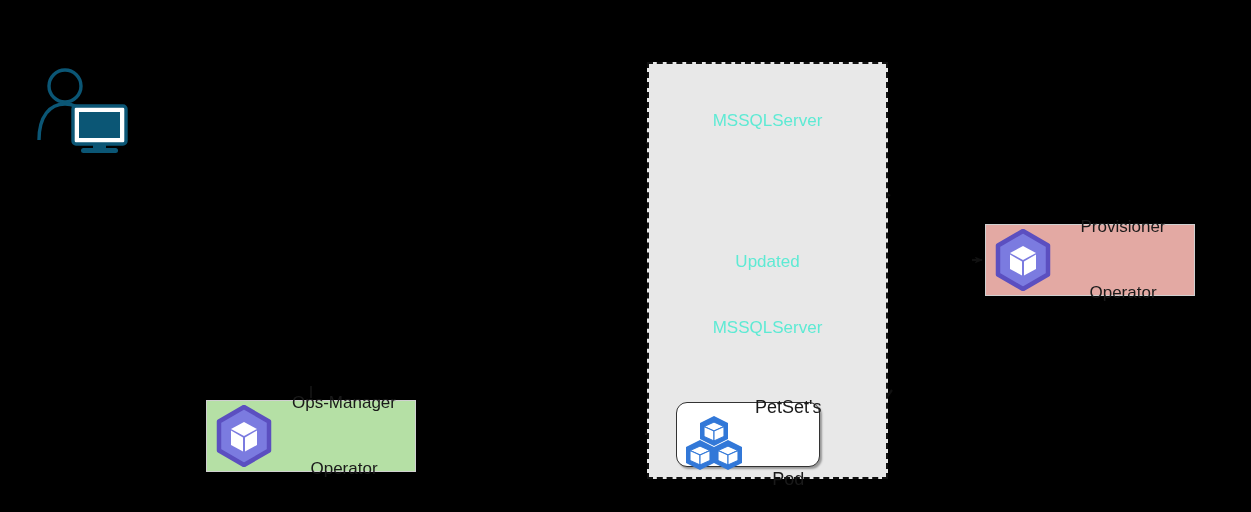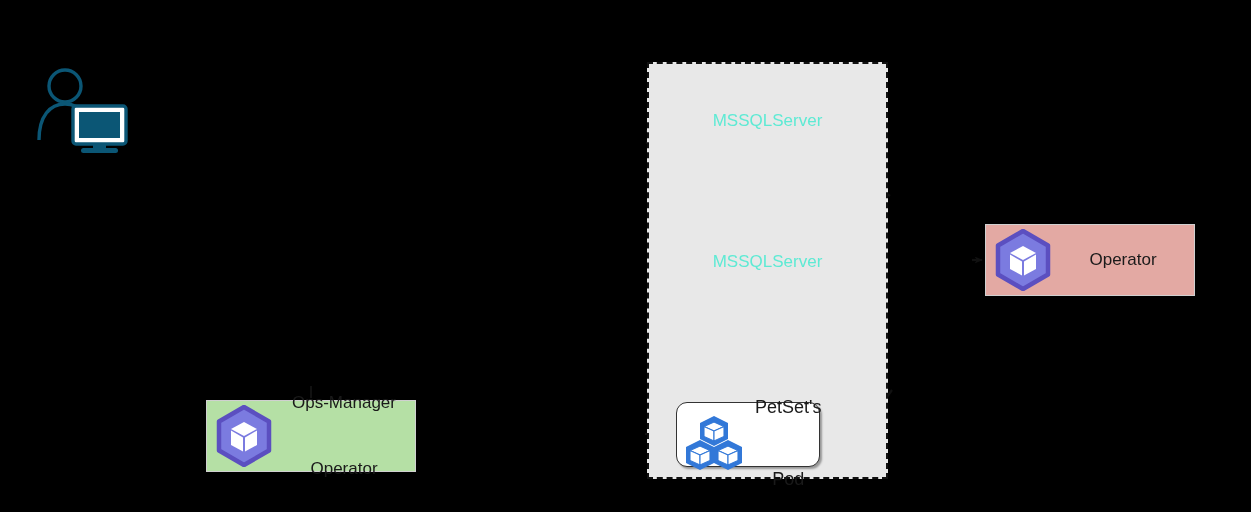--- a/index.html
+++ b/index.html
@@ -122,20 +122,21 @@
       <rect x="57" y="78" width="13" height="5" fill="#0b5675"></rect>
       <rect x="45" y="82" width="37" height="5" rx="2.5" fill="#0b5675"></rect>
     </svg>
   </div>
 
   <div class="ns-container"></div>
 
   <div class="ns-label" id="mssql-label">MSSQLServer</div>
 
   <div class="ns-label" id="updated-mssql-label">
+    <div>Updated</div>
     <div>MSSQLServer</div>
   </div>
 
   <div class="box" id="petset-pod-box">
     <span>
       <svg class="icon-svg" viewBox="0 0 62 58" width="62" height="58" xmlns="http://www.w3.org/2000/svg">
         <g fill="#3278d8">
           <polygon points="31,2 45,9 45,25 31,32 17,25 17,9"></polygon>
           <polygon points="17,26 31,33 31,49 17,56 3,49 3,33"></polygon>
           <polygon points="45,26 59,33 59,49 45,56 31,49 31,33"></polygon>
@@ -177,17 +178,18 @@
   <div class="box" id="provisioner-box">
     <span>
       <svg class="icon-svg" viewBox="0 0 58 62" width="58" height="62" xmlns="http://www.w3.org/2000/svg">
         <polygon points="29,2 54,16.5 54,45.5 29,60 4,45.5 4,16.5" fill="#7b7be0" stroke="#5b4fc0" stroke-width="4.5" stroke-linejoin="round"></polygon>
         <path d="M29,17 L42,24 L29,31 L16,24 Z" fill="#ffffff"></path>
         <path d="M16,25.5 L16,40 L28,46.5 L28,32.5 Z" fill="#ffffff"></path>
         <path d="M42,25.5 L42,40 L30,46.5 L30,32.5 Z" fill="#ffffff"></path>
       </svg>
     </span>
     <span class="box-text">
+      <span style="display:block">Provisioner</span>
       <span style="display:block">Operator</span>
     </span>
   </div>
 
 </div>
 
 </body></html>

